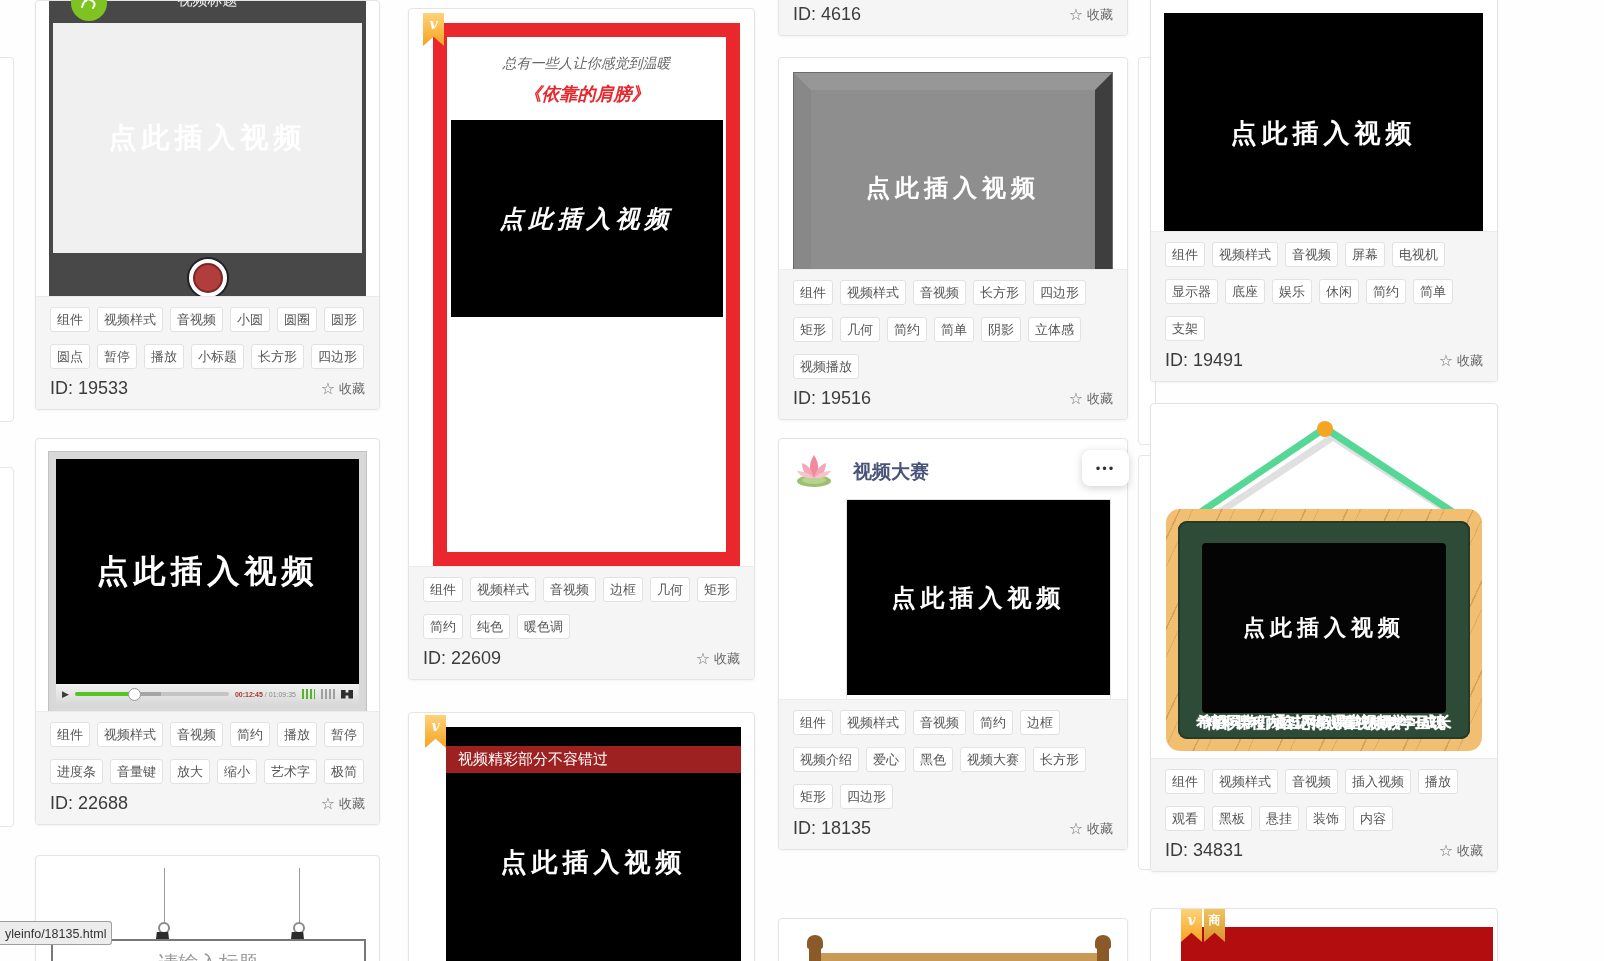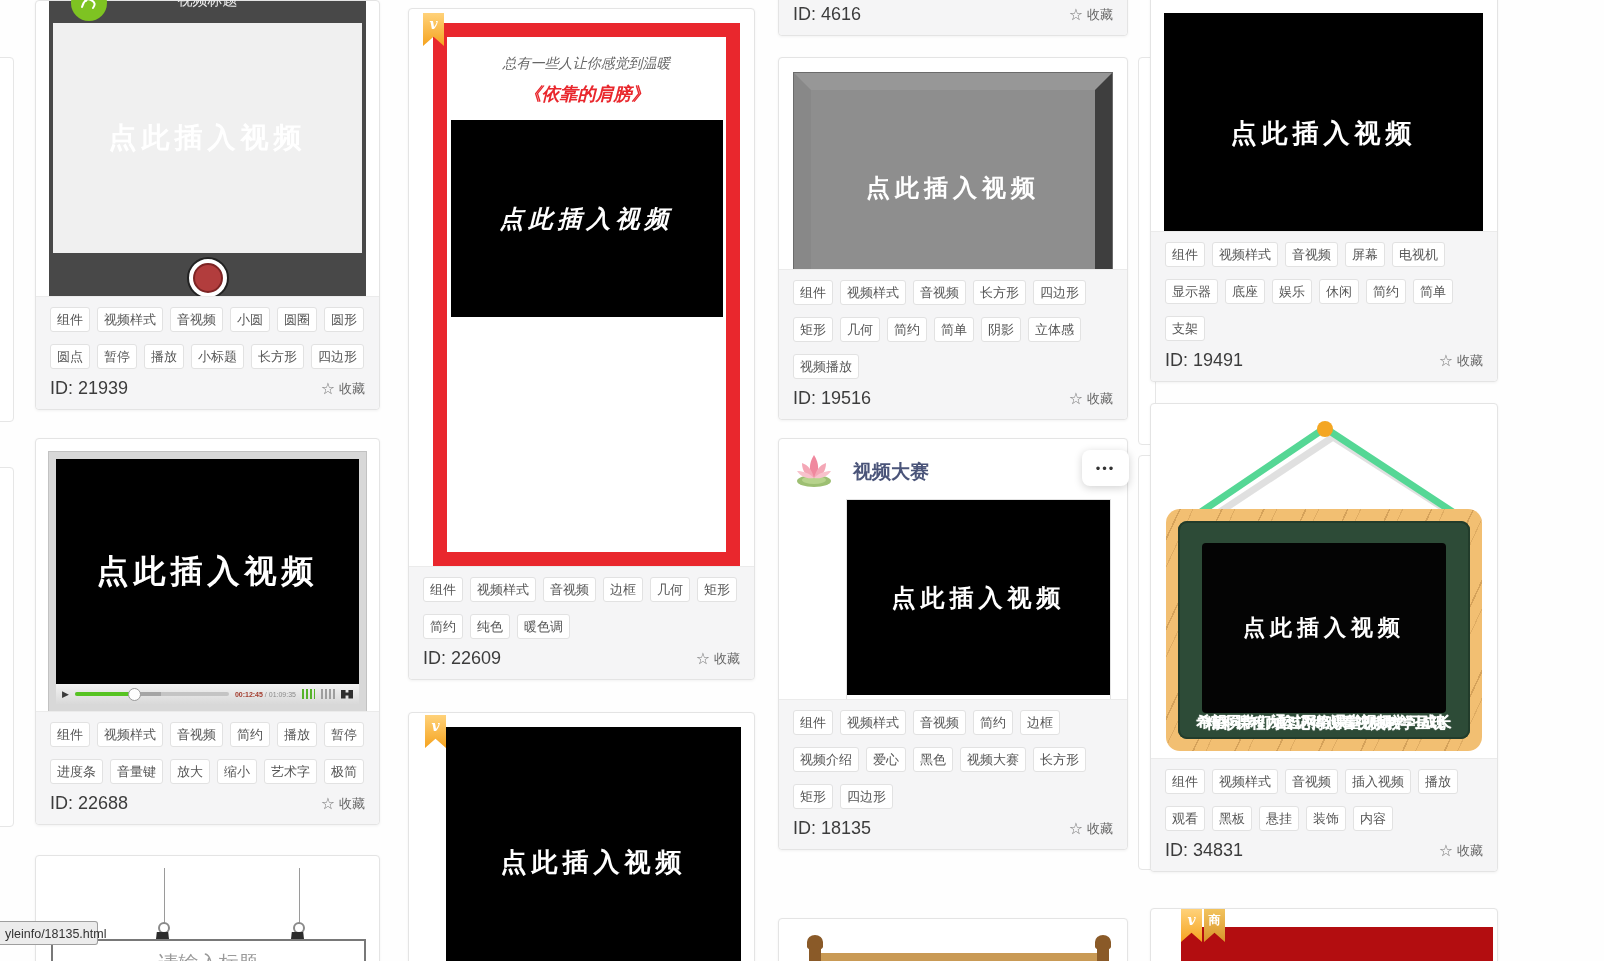--- a/index.html
+++ b/index.html
@@ -111,21 +111,21 @@
   .clip{position:absolute;top:76px;width:15px;height:16px;background:#2c2c2c;clip-path:polygon(0 100%,12% 0,88% 0,100% 100%);}
   .whiteboard{position:absolute;left:15px;right:13px;top:83px;height:200px;border:2px solid #787878;background:#fff;
               text-align:center;}
   .boardtitle{margin-top:9px;font-size:20px;color:#9a9a9a;}
   
   .woodbar{position:absolute;left:30px;right:18px;top:34px;height:9px;background:#c99a55;}
   .woodpost{position:absolute;width:12px;height:30px;top:22px;background:#8a5a28;}
   .woodcap{position:absolute;width:16px;height:14px;top:16px;border-radius:50% 50% 20% 20%;background:#8a5a28;}
   
   .redarea{position:absolute;left:30px;right:4px;top:18px;height:82px;background:#b30d10;}
-  .tooltip{position:absolute;left:0;top:921px;width:98px;height:24px;background:#ececec;border:1px solid #9e9e9e;
+  .tooltip{position:absolute;left:0;top:921px;width:112px;height:24px;background:#ececec;border:1px solid #9e9e9e;
            border-left:none;border-radius:0 3px 3px 0;font-size:12.5px;color:#333;line-height:24px;
            padding-left:5px;box-sizing:border-box;z-index:50;}
 </style>
 </head>
 <body>
 
 <div id="stage">
 
   <div class="sliver" style="left:-10px;width:22px;top:57px;height:363px;"></div>
   <div class="sliver" style="left:-10px;width:22px;top:467px;height:358px;"></div>
@@ -160,21 +160,21 @@
           <span class="chip">圆圈</span>
           <span class="chip">圆形</span>
           <span class="chip">圆点</span>
           <span class="chip">暂停</span>
           <span class="chip">播放</span>
           <span class="chip">小标题</span>
           <span class="chip">长方形</span>
           <span class="chip">四边形</span>
         </div>
       <div class="idrow">
-        <span class="idtext">ID: 21939</span>
+        <span class="idtext">ID: 19533</span>
         <span class="fav">
             <span class="star">☆</span>
             <span>收藏</span>
           </span>
       </div>
     </div>
   </div>
 
   <div class="card" style="left:35px;top:438px;width:345px;height:387px;">
     <div class="player">
@@ -264,20 +264,21 @@
           </span>
       </div>
     </div>
   </div>
 
   <div class="card" style="left:408px;top:712px;width:347px;height:253px;">
     <div class="ribbon ribbon-v" style="left:16px;top:2px;">
         <span>v</span>
       </div>
     <div class="bbox">
+      <div class="bbar">视频精彩部分不容错过</div>
       <span class="insert" style="font-size:26px;">点此插入视频</span>
     </div>
   </div>
 
   <div class="card" style="left:778px;top:-60px;width:350px;height:96px;">
     <div class="footer">
       <div class="idrow" style="margin-top:0;">
         <span class="idtext">ID: 4616</span>
         <span class="fav">
             <span class="star">☆</span>

